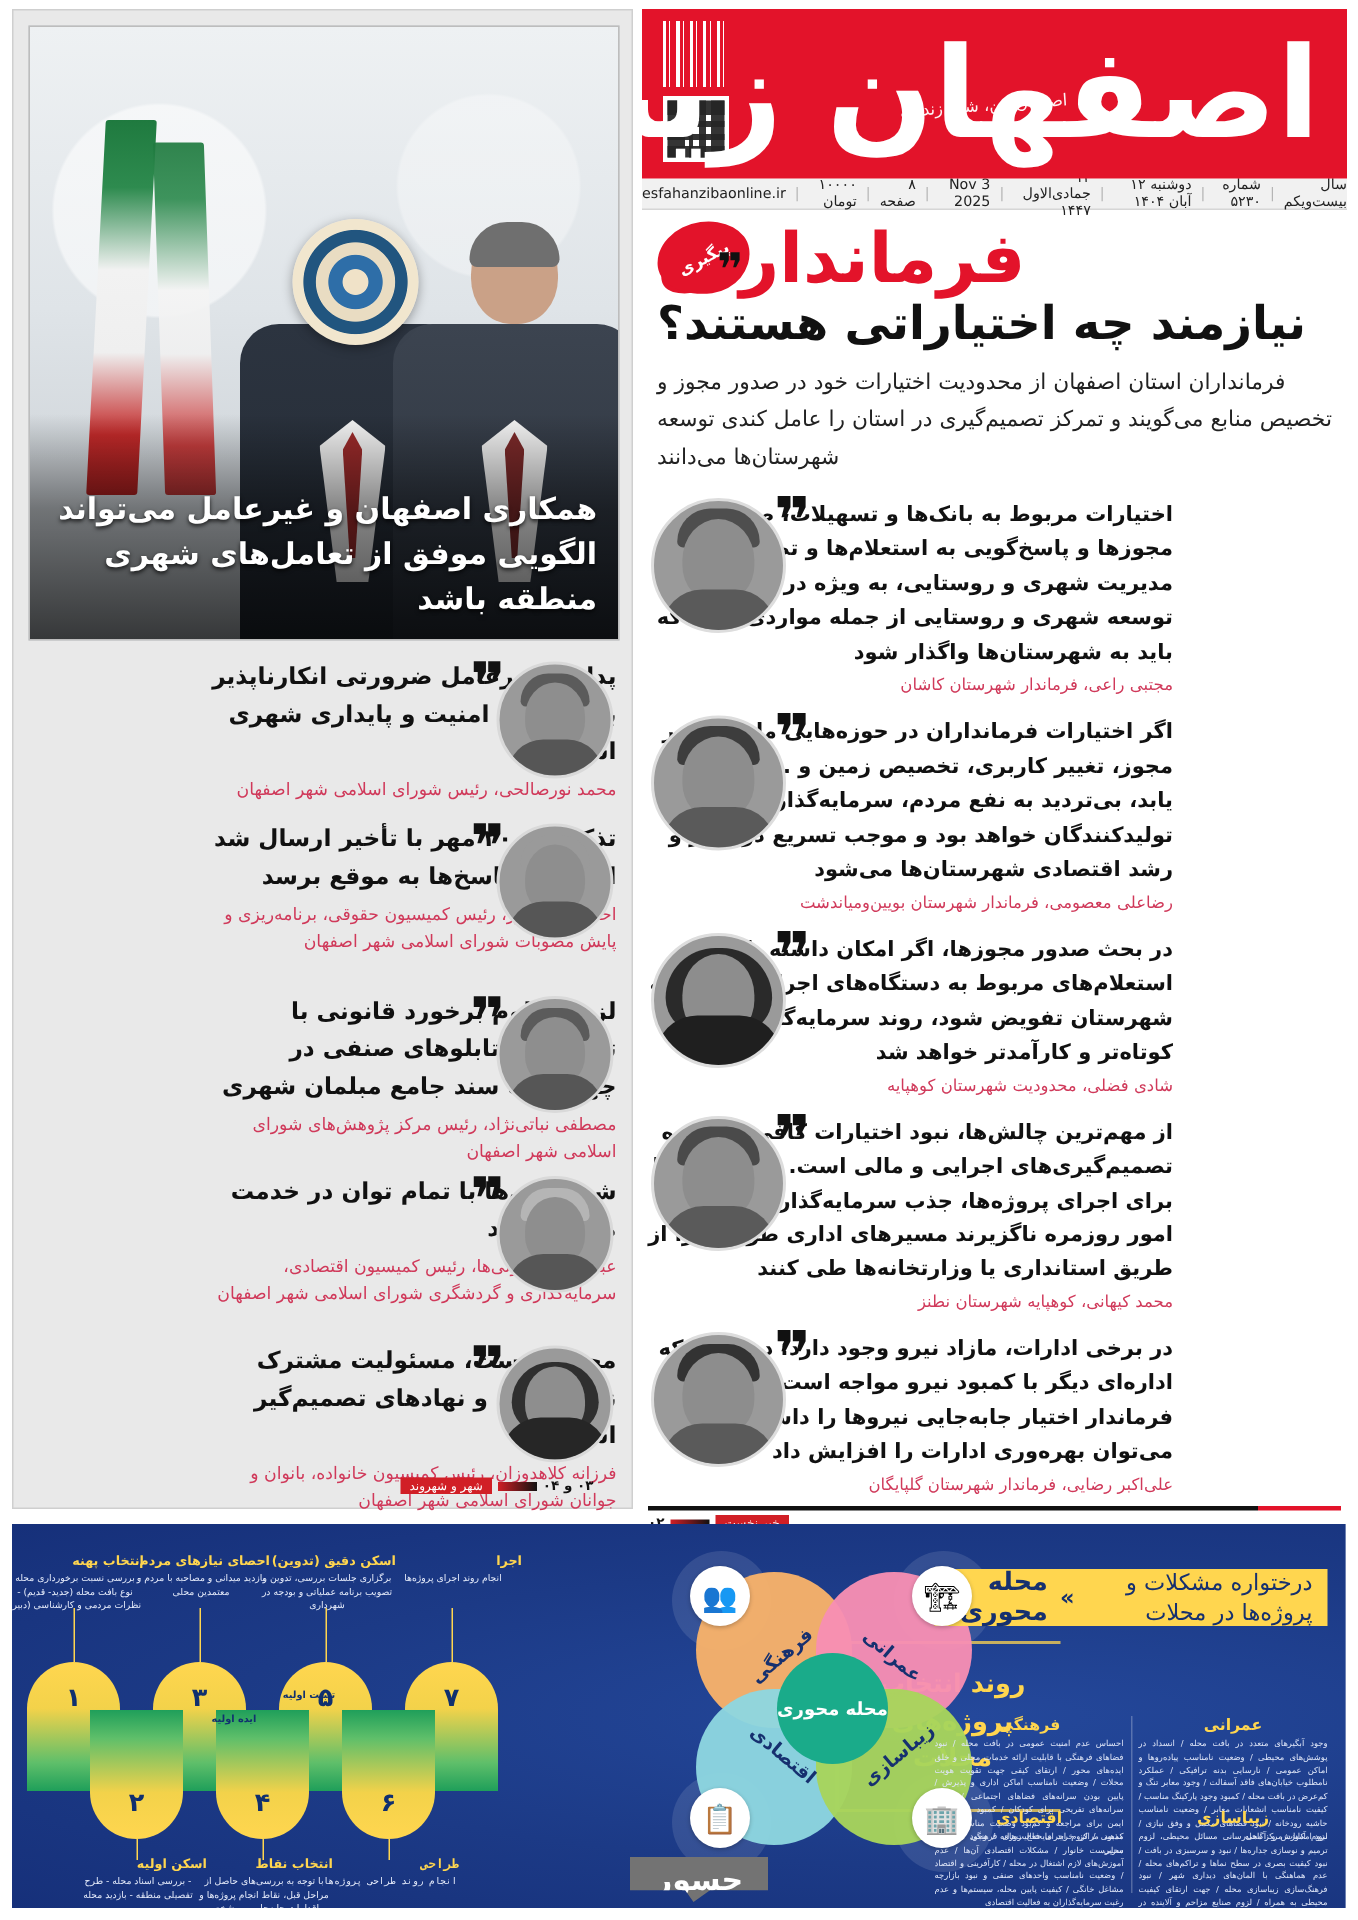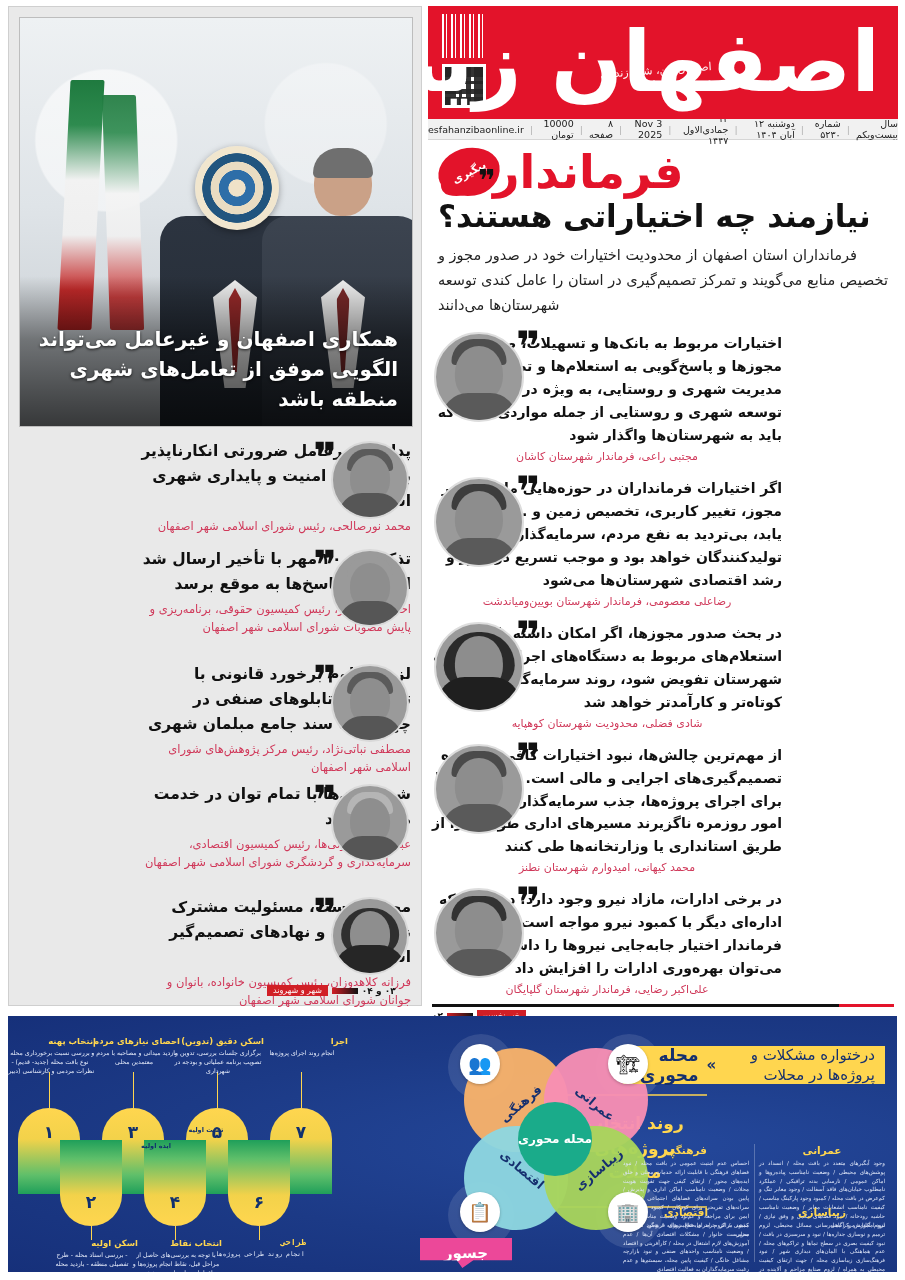--- a/index.html
+++ b/index.html
@@ -167,21 +167,21 @@
   .rq .avatar.fem .av-hair{background:#2a2a2a;width:82%;height:66%;border-radius:42px 42px 30px 30px;top:10%;}
   .rq .avatar.fem .av-body{background:#1f1f1f;width:98%;height:38%;}
   .rq .qmark2{
     position:absolute;left:84px;top:2px;color:#111;font-size:42px;font-weight:bold;line-height:.6;letter-spacing:-5px;
   }
   .rq .qtext{
     text-align:right;font-weight:bold;font-size:14px;line-height:1.64;color:#111;
     padding-inline-start:112px;
   }
   .rq .qattr{
-    text-align:center;font-size:11px;color:#d0395a;margin-top:3px;
+    text-align:right;font-size:11px;color:#d0395a;margin-top:3px;
     padding-inline-start:112px;
   }
 
   .sep-rule{margin:8px 4px 0 4px;height:3px;background:linear-gradient(90deg,#111 0%,#111 88%,#e3132a 88%,#e3132a 100%);}
 
   
   .sports{margin-top:26px;padding:0 6px;}
   .h-green{
     text-align:left;color:#12a24a;font-weight:bold;font-size:48px;line-height:1.08;margin:0 0 6px 0;letter-spacing:-1px;
   }
@@ -269,22 +269,22 @@
   }
   .ig-cols{position:absolute;right:12px;top:128px;width:262px;height:118px;}
   .ig-col{position:absolute;width:126px;}
   .ig-col .ch{color:#ffd64f;font-weight:bold;font-size:10.5px;text-align:center;margin-bottom:3px;}
   .ig-col .cb{color:#dfe6f8;font-size:5.6px;line-height:1.58;text-align:justify;}
   .c1{right:0;top:0;} .c2{right:136px;top:0;}
   .c3{right:0;top:62px;} .c4{right:136px;top:62px;}
   .ig-div{position:absolute;right:130px;top:0;width:1px;height:118px;background:rgba(255,255,255,.25);}
 
   .footer-logo{
-    position:absolute;left:420px;top:1238px;width:92px;height:30px;background:#ec4899;
-    color:#fff;display:flex;align-items:center;justify-content:center;font-weight:bold;font-size:15px;
+    position:absolute;left:420px;top:1238px;width:92px;height:30px;background:#737373;
+    color:#fff;display:flex;align-items:center;justify-content:center;font-weight:bold;font-size:20px;
     clip-path:polygon(0 0,100% 0,100% 74%,58% 74%,46% 100%,40% 74%,0 74%);
   }
 </style>
 </head>
 <body>
 
 <div class="page">
 
   <div class="top">
 
@@ -395,21 +395,21 @@
         <span>شماره ۵۲۳۰</span>
           <span class="sep">|</span>
         <span>دوشنبه ۱۲ آبان ۱۴۰۴</span>
           <span class="sep">|</span>
         <span>۱۲ جمادی‌الاول ۱۴۴۷</span>
           <span class="sep">|</span>
         <span>3 Nov 2025</span>
           <span class="sep">|</span>
         <span>۸ صفحه</span>
           <span class="sep">|</span>
-        <span>10000 تومان</span>
+        <span>۱۰۰۰۰ تومان</span>
           <span class="sep">|</span>
         <span>esfahanzibaonline.ir</span>
       </div>
 
       <div class="lead">
         <div class="badge-pigiri">
           <div class="blob"></div>
           <div class="txt">پیگیری</div>
           <div class="qq">❞</div>
         </div>
@@ -452,21 +452,21 @@
       </div>
 
       <div class="rq">
         <div class="avatar">
             <div class="av-hair" style="background:#4a4a4a;"></div>
             <div class="av-face"></div>
             <div class="av-body"></div>
           </div>
         <div class="qmark2">❞</div>
         <div class="qtext">از مهم‌ترین چالش‌ها، نبود اختیارات کافی در حوزه تصمیم‌گیری‌های اجرایی و مالی است. فرمانداری‌ها برای اجرای پروژه‌ها، جذب سرمایه‌گذار یا انجام امور روزمره ناگزیرند مسیرهای اداری طولانی را از طریق استانداری یا وزارتخانه‌ها طی کنند</div>
-        <div class="qattr">محمد کیهانی، امیدوارم شهرستان نطنز</div>
+        <div class="qattr">محمد کیهانی، کوهپایه شهرستان نطنز</div>
       </div>
 
       <div class="rq">
         <div class="avatar">
             <div class="av-hair" style="background:#333;"></div>
             <div class="av-face"></div>
             <div class="av-body"></div>
           </div>
         <div class="qmark2">❞</div>
         <div class="qtext">در برخی ادارات، مازاد نیرو وجود دارد؛ در حالی که اداره‌ای دیگر با کمبود نیرو مواجه است. اگر فرماندار اختیار جابه‌جایی نیروها را داشته باشد، می‌توان بهره‌وری ادارات را افزایش داد</div>

